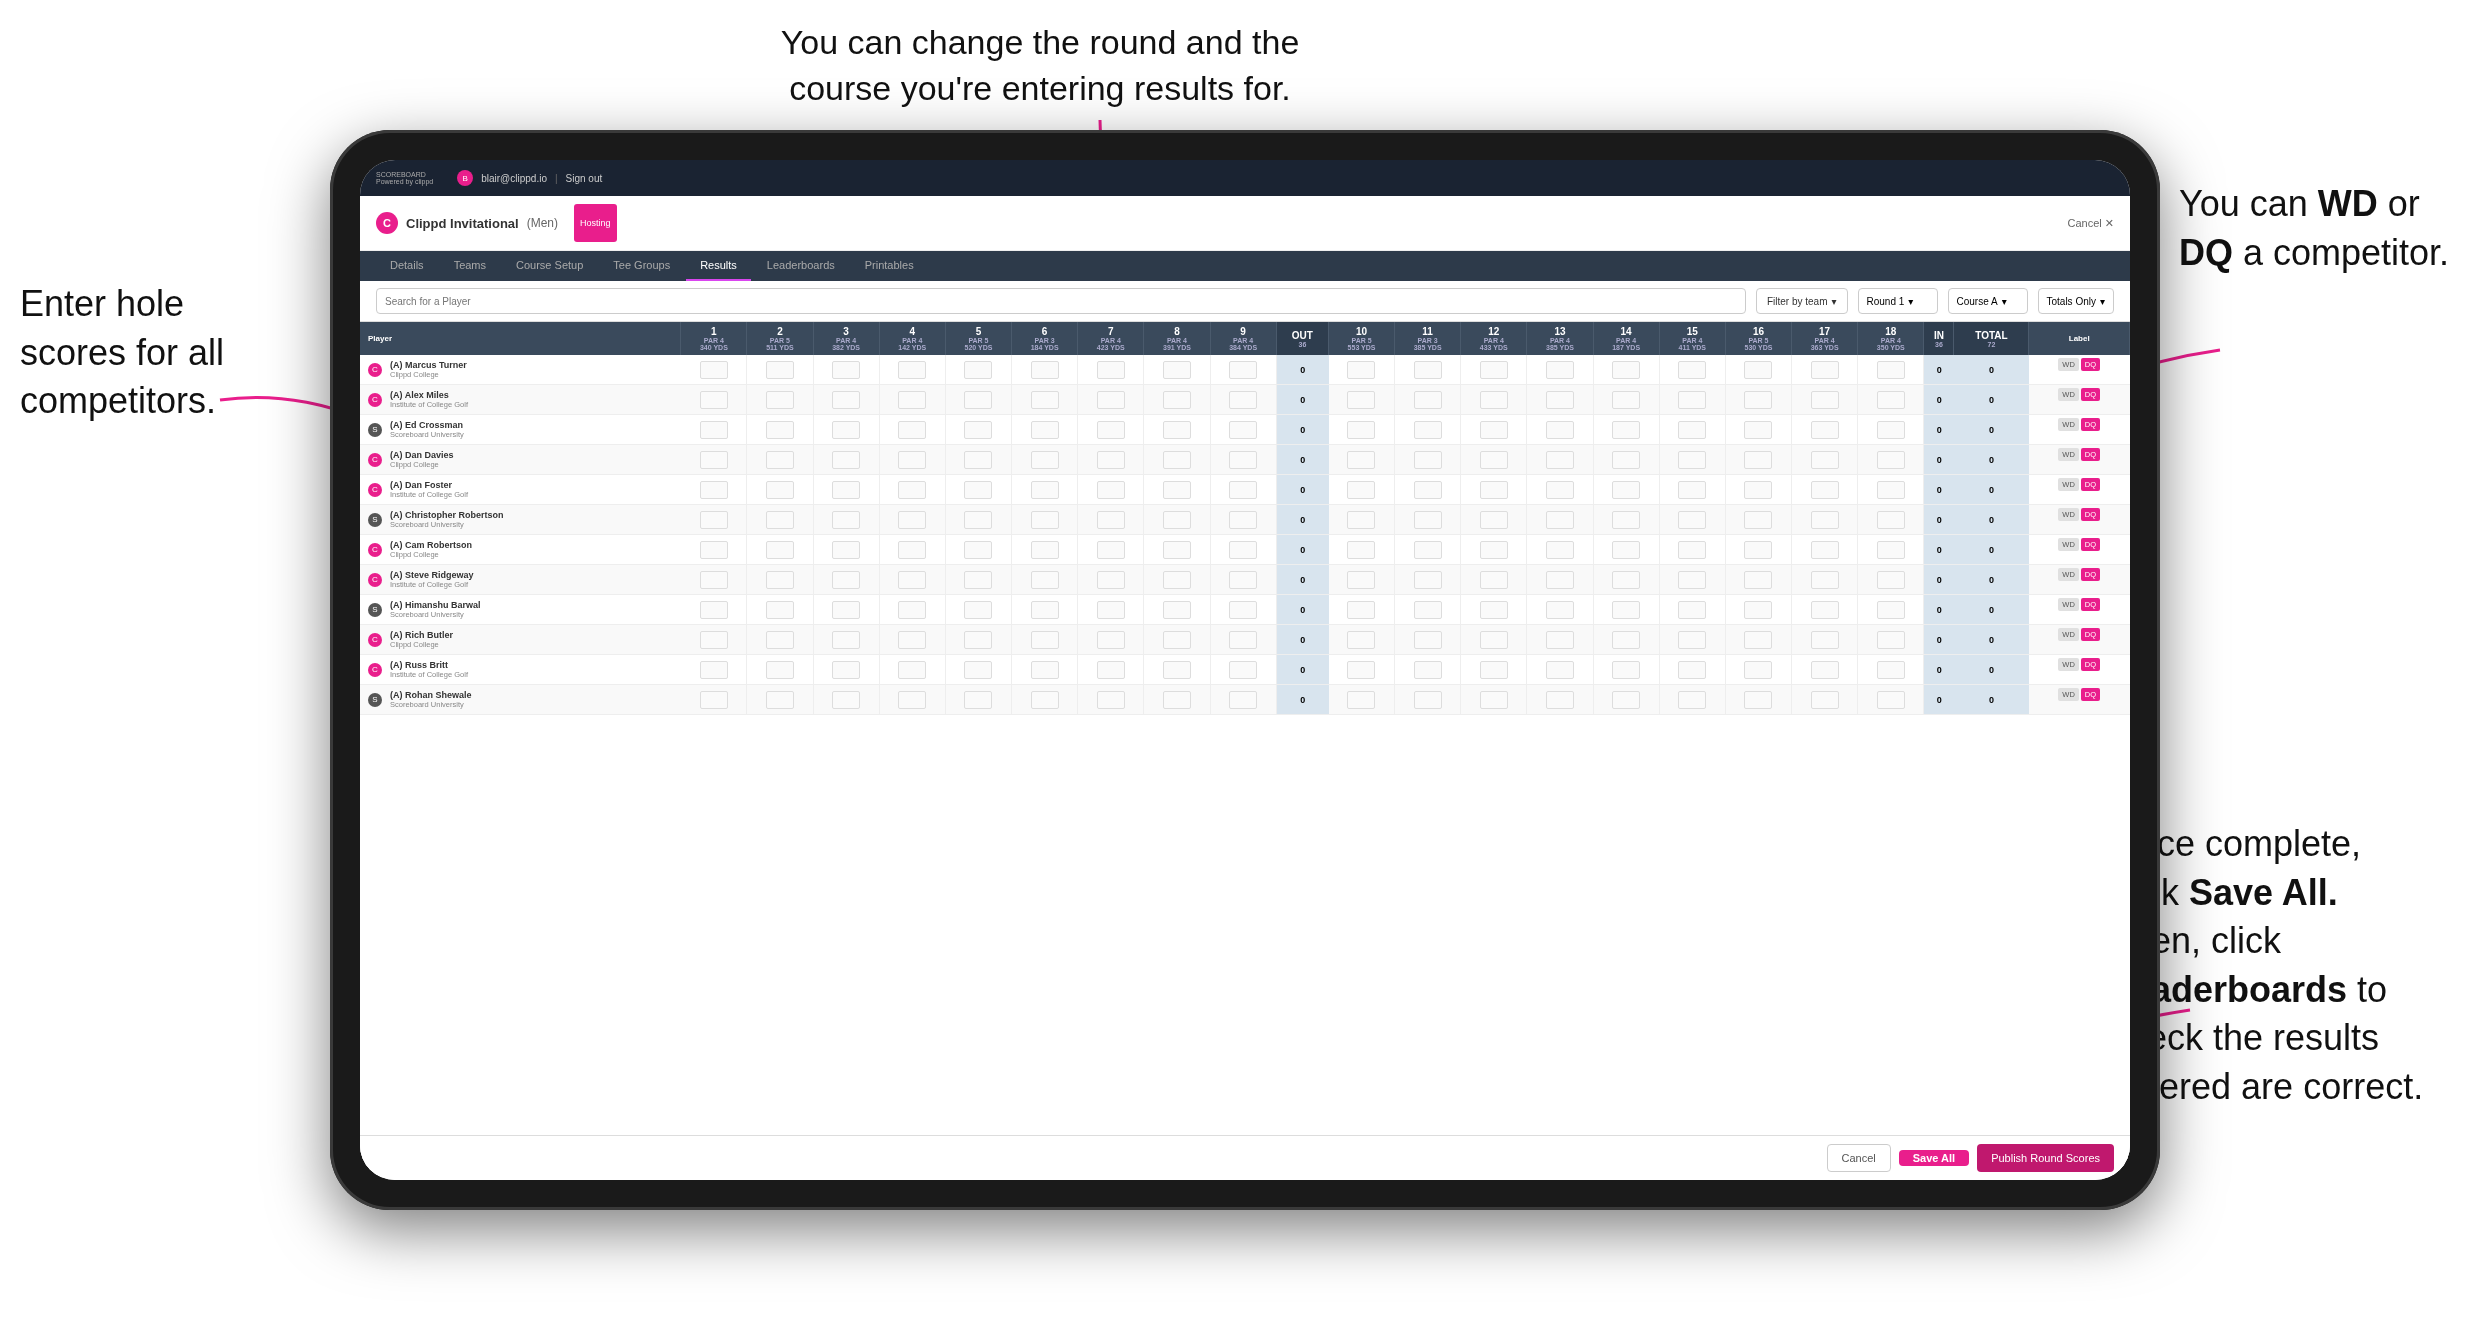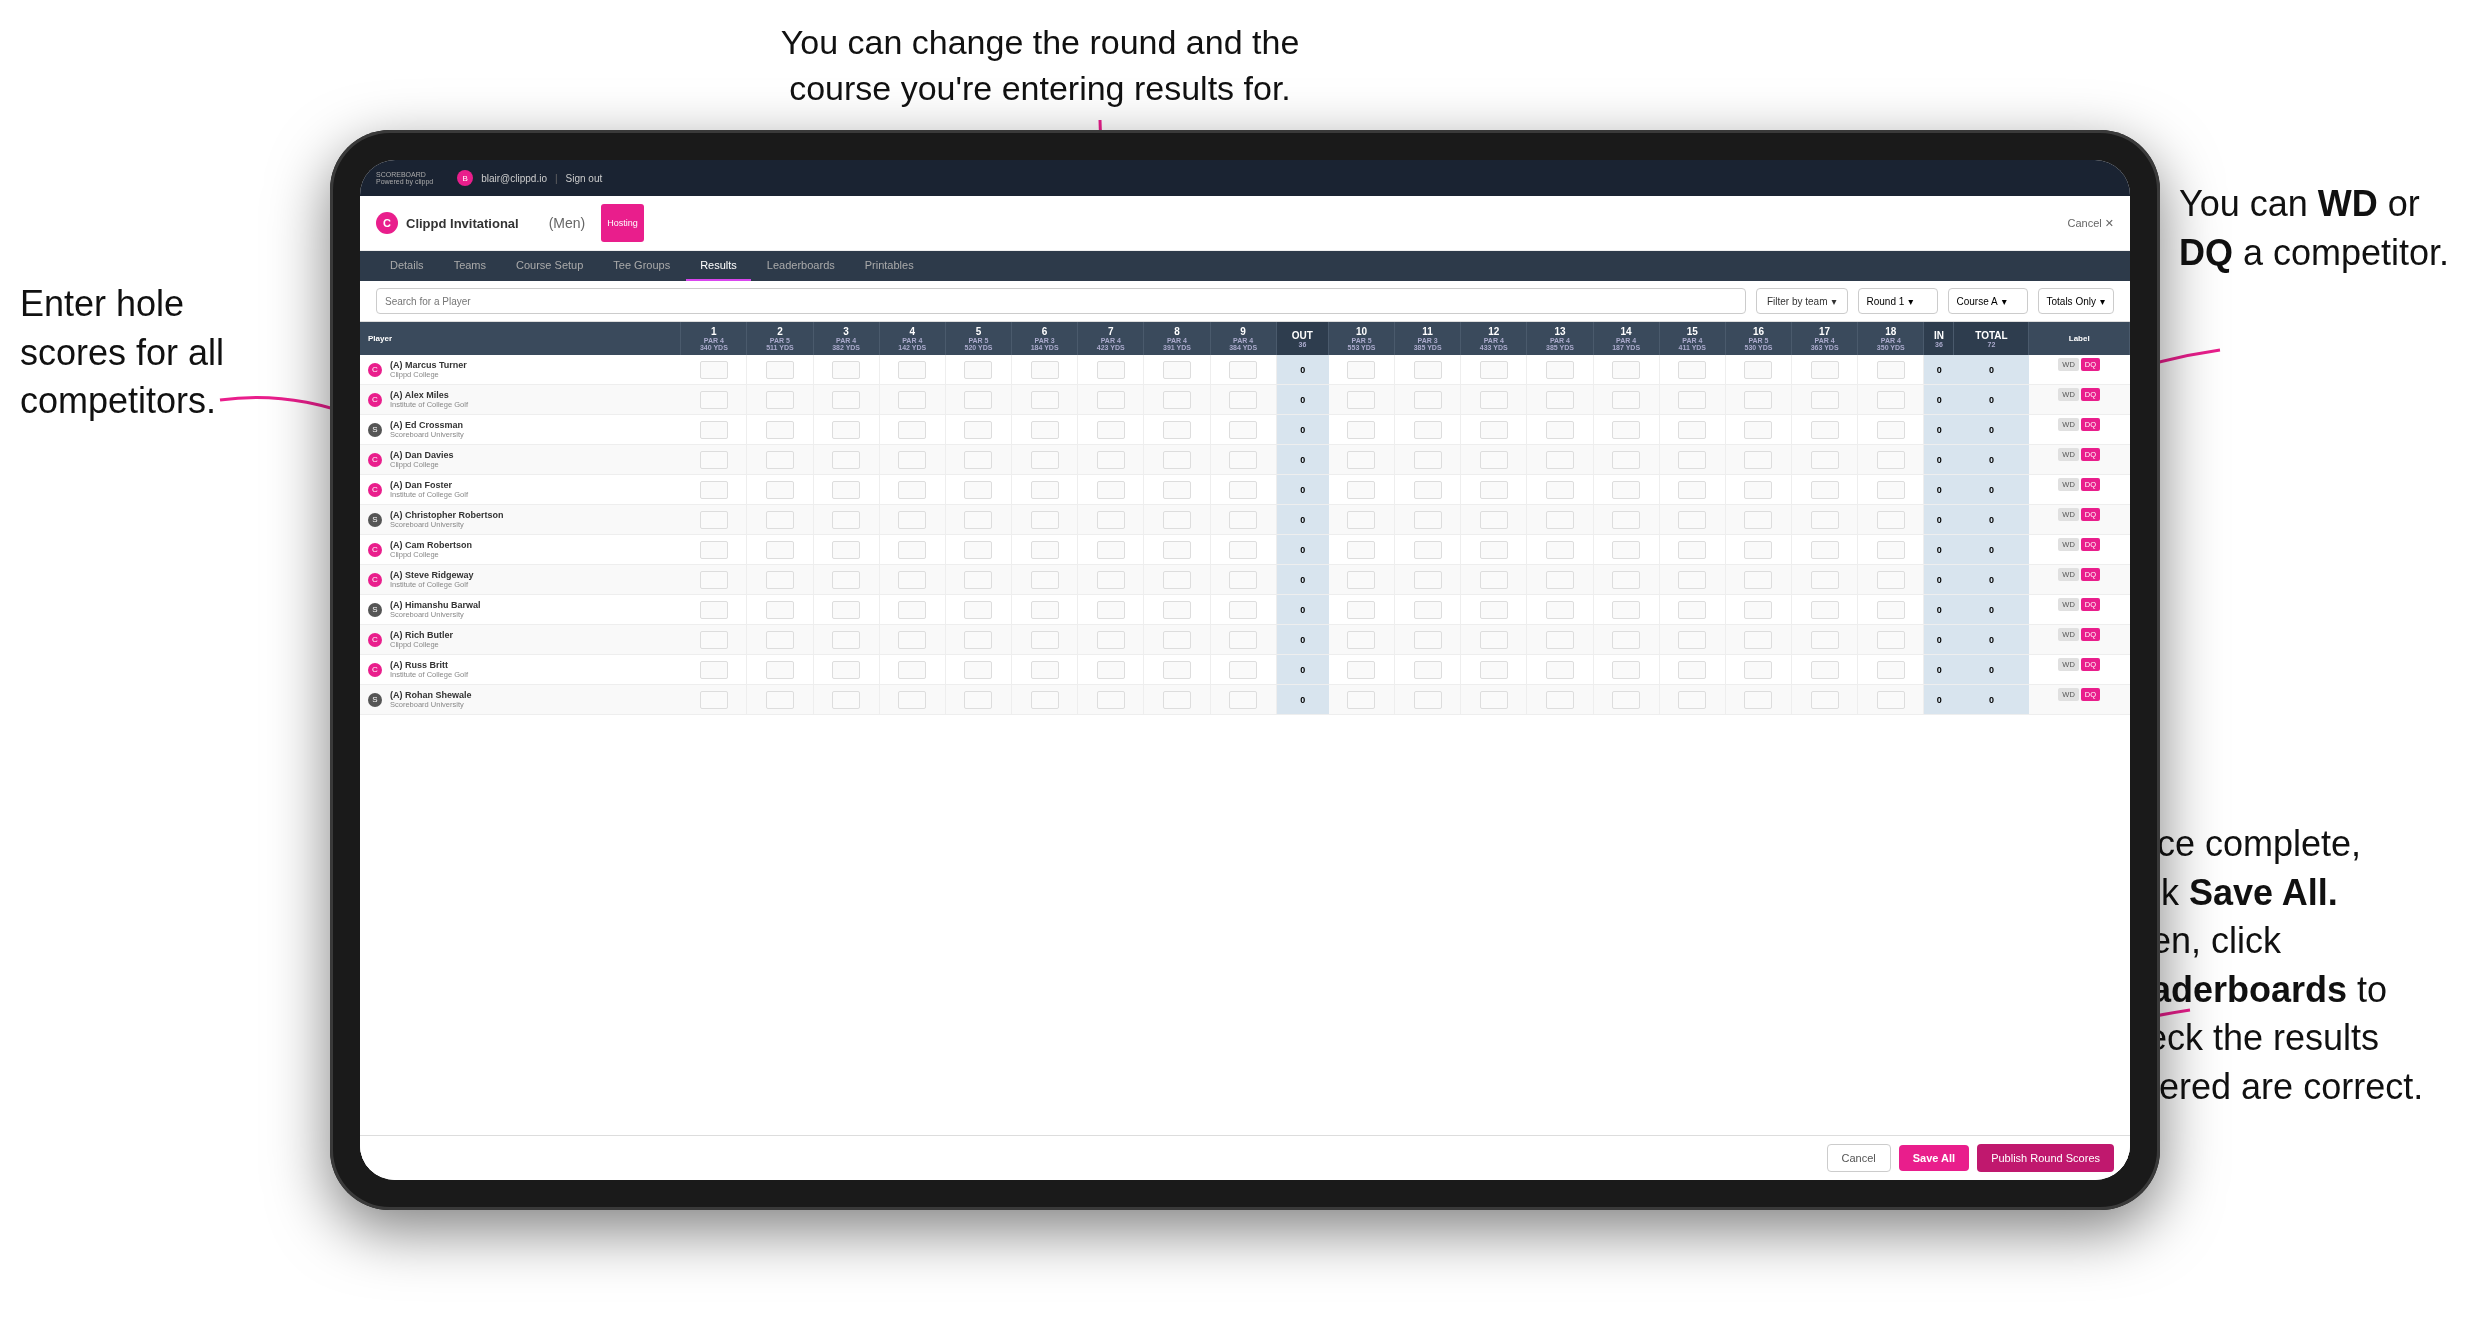--- a/index.html
+++ b/index.html
@@ -132,23 +132,23 @@
       font-weight: bold;
     }
 
     .tournament-name {
       font-size: 13px;
       font-weight: bold;
       color: #333;
     }
 
     .tournament-subtitle {
-      font-size: 14px;
+      font-size: 12px;
       color: #666;
-      margin-left: 22px;
+      margin-left: 0;
       text-align: right;
     }
 
     .hosting-badge {
       background: #e91e8c;
       color: white;
       font-size: 9px;
       padding: 14px 6px;
       border-radius: 3px;
       margin-left: 8px;
@@ -402,21 +402,21 @@
       padding: 0 14px;
       border: 1px solid #ccc;
       border-radius: 4px;
       font-size: 11px;
       color: #555;
       background: white;
       cursor: pointer;
     }
 
     .save-all-btn {
-      height: 26px;
+      height: 16px;
       padding: 0 14px;
       border: none;
       border-radius: 4px;
       font-size: 11px;
       color: white;
       background: #e91e8c;
       cursor: pointer;
       font-weight: bold;
     }
 

